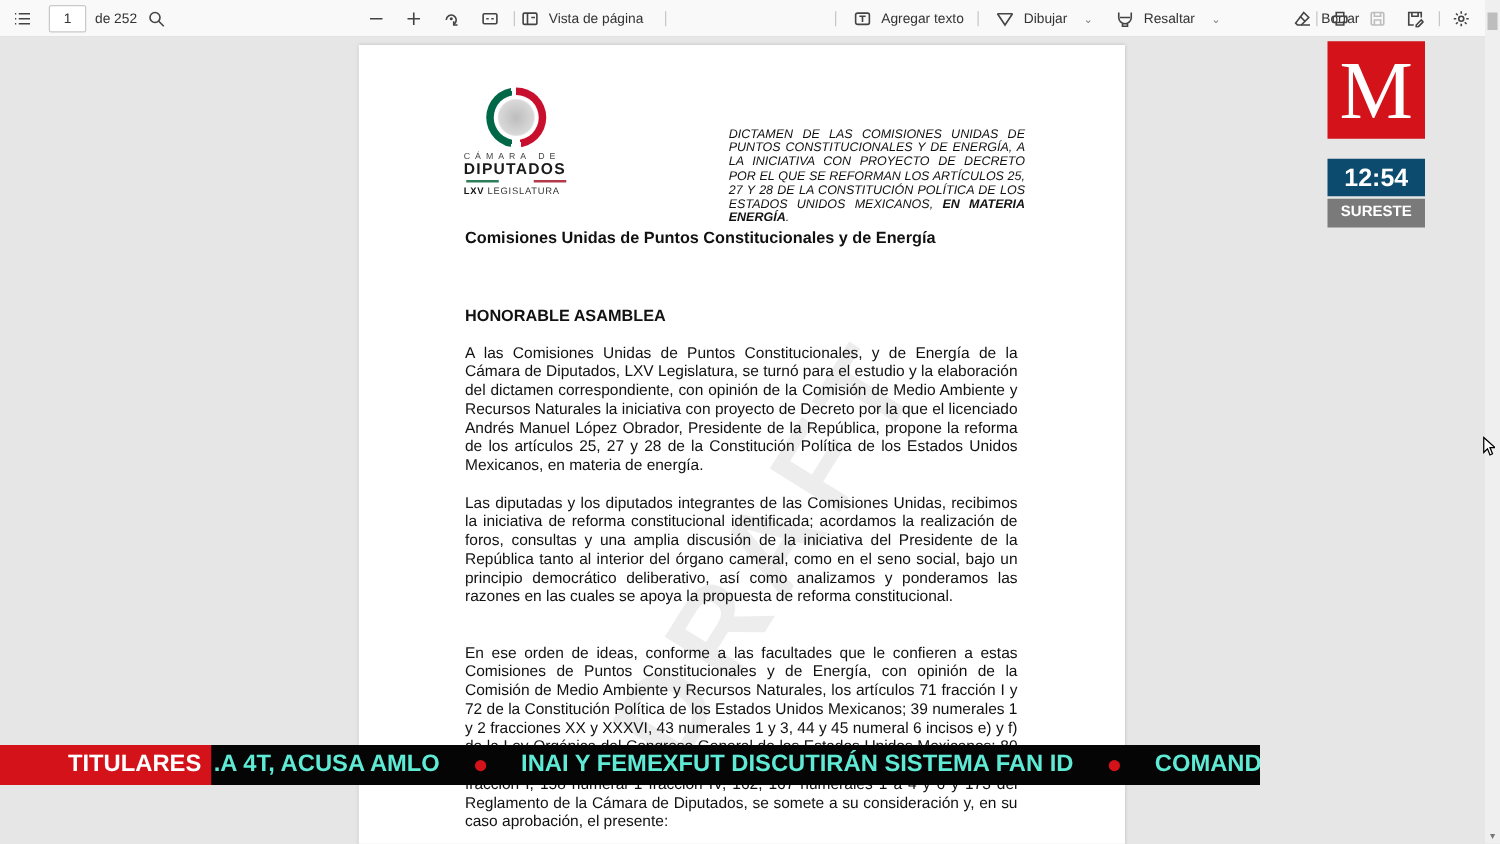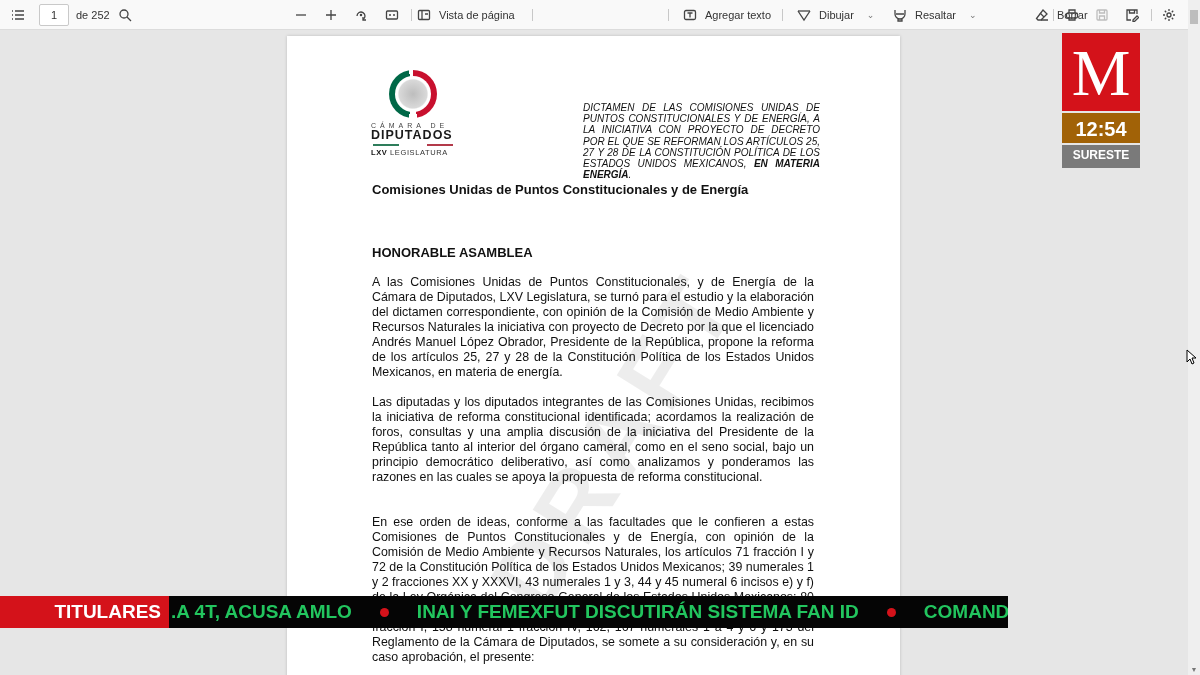--- a/index.html
+++ b/index.html
@@ -35,27 +35,27 @@
 
   .dictamen { position: absolute; left: 296px; top: 66px; width: 237px; font-size: 10px; line-height: 11.2px; text-align: justify; color: #111; font-style: italic; }
   .doc-title { position: absolute; left: 85px; top: 146px; font-size: 13px; font-weight: bold; color: #111; }
   .doc-heading { position: absolute; left: 85px; top: 209px; font-size: 13px; font-weight: bold; color: #111; }
   .para { position: absolute; left: 85px; width: 442px; font-size: 12.4px; line-height: 15px; text-align: justify; color: #111; }
   .watermark { position: absolute; left: 140px; top: 350px; font-size: 96px; font-weight: bold; color: rgba(0,0,0,0.07); transform: rotate(-58deg); letter-spacing: 10px; pointer-events: none; }
 
   
   .brand { position: absolute; left: 1062px; top: 33px; width: 78px; }
   .brand-m { height: 78px; background: #d4121a; color: #fff; font-family: "Liberation Serif", serif; font-size: 66px; text-align: center; line-height: 80px; }
-  .brand-time { height: 30px; background: #a16207; color: #fff; font-size: 20px; font-weight: bold; text-align: center; line-height: 32px; margin-top: 2px; }
+  .brand-time { height: 30px; background: #0c4a6e; color: #fff; font-size: 20px; font-weight: bold; text-align: center; line-height: 32px; margin-top: 16px; }
   .brand-region { height: 23px; background: #7a7a7a; color: #fff; font-size: 12px; font-weight: bold; text-align: center; line-height: 20px; margin-top: 2px; }
 
   
   .ticker { position: absolute; left: 0; top: 596px; width: 1008px; height: 32px; background: #050505; display: flex; align-items: center; overflow: hidden; white-space: nowrap; }
   .ticker-label { height: 32px; width: 169px; background: #d4121a; color: #fff; font-weight: bold; font-size: 19px; line-height: 32px; text-align: right; padding-right: 8px; flex-shrink: 0; }
-  .ticker-item { color: #22c55e; font-weight: bold; font-size: 19px; padding: 0 14px; }
+  .ticker-item { color: #5eead4; font-weight: bold; font-size: 19px; padding: 0 14px; }
   .ticker-dot { width: 9px; height: 9px; border-radius: 50%; background: #d4121a; margin: 0 14px; flex-shrink: 0; }
 
   .cursor { position: absolute; left: 1186px; top: 349px; width: 10px; height: 16px; }
 </style>
 </head>
 <body>
 
 <div class="toolbar">
   <div class="tb-item" style="left:10px;">
     <span class="tb-icon">

